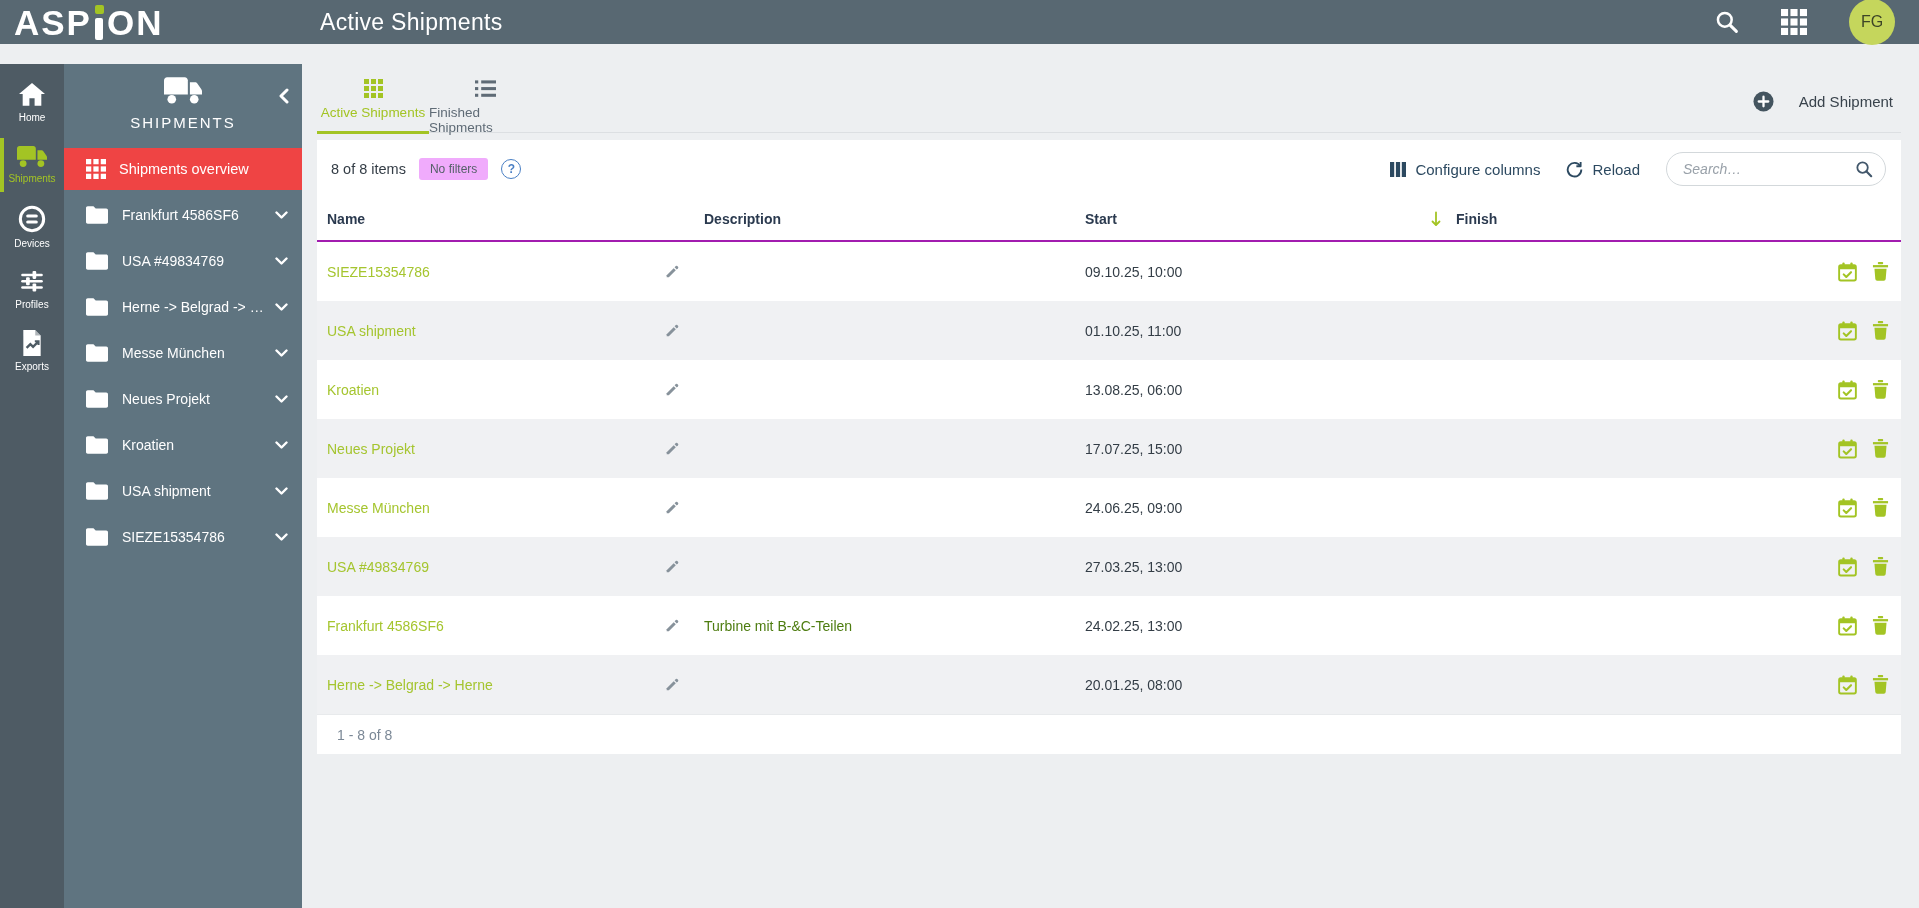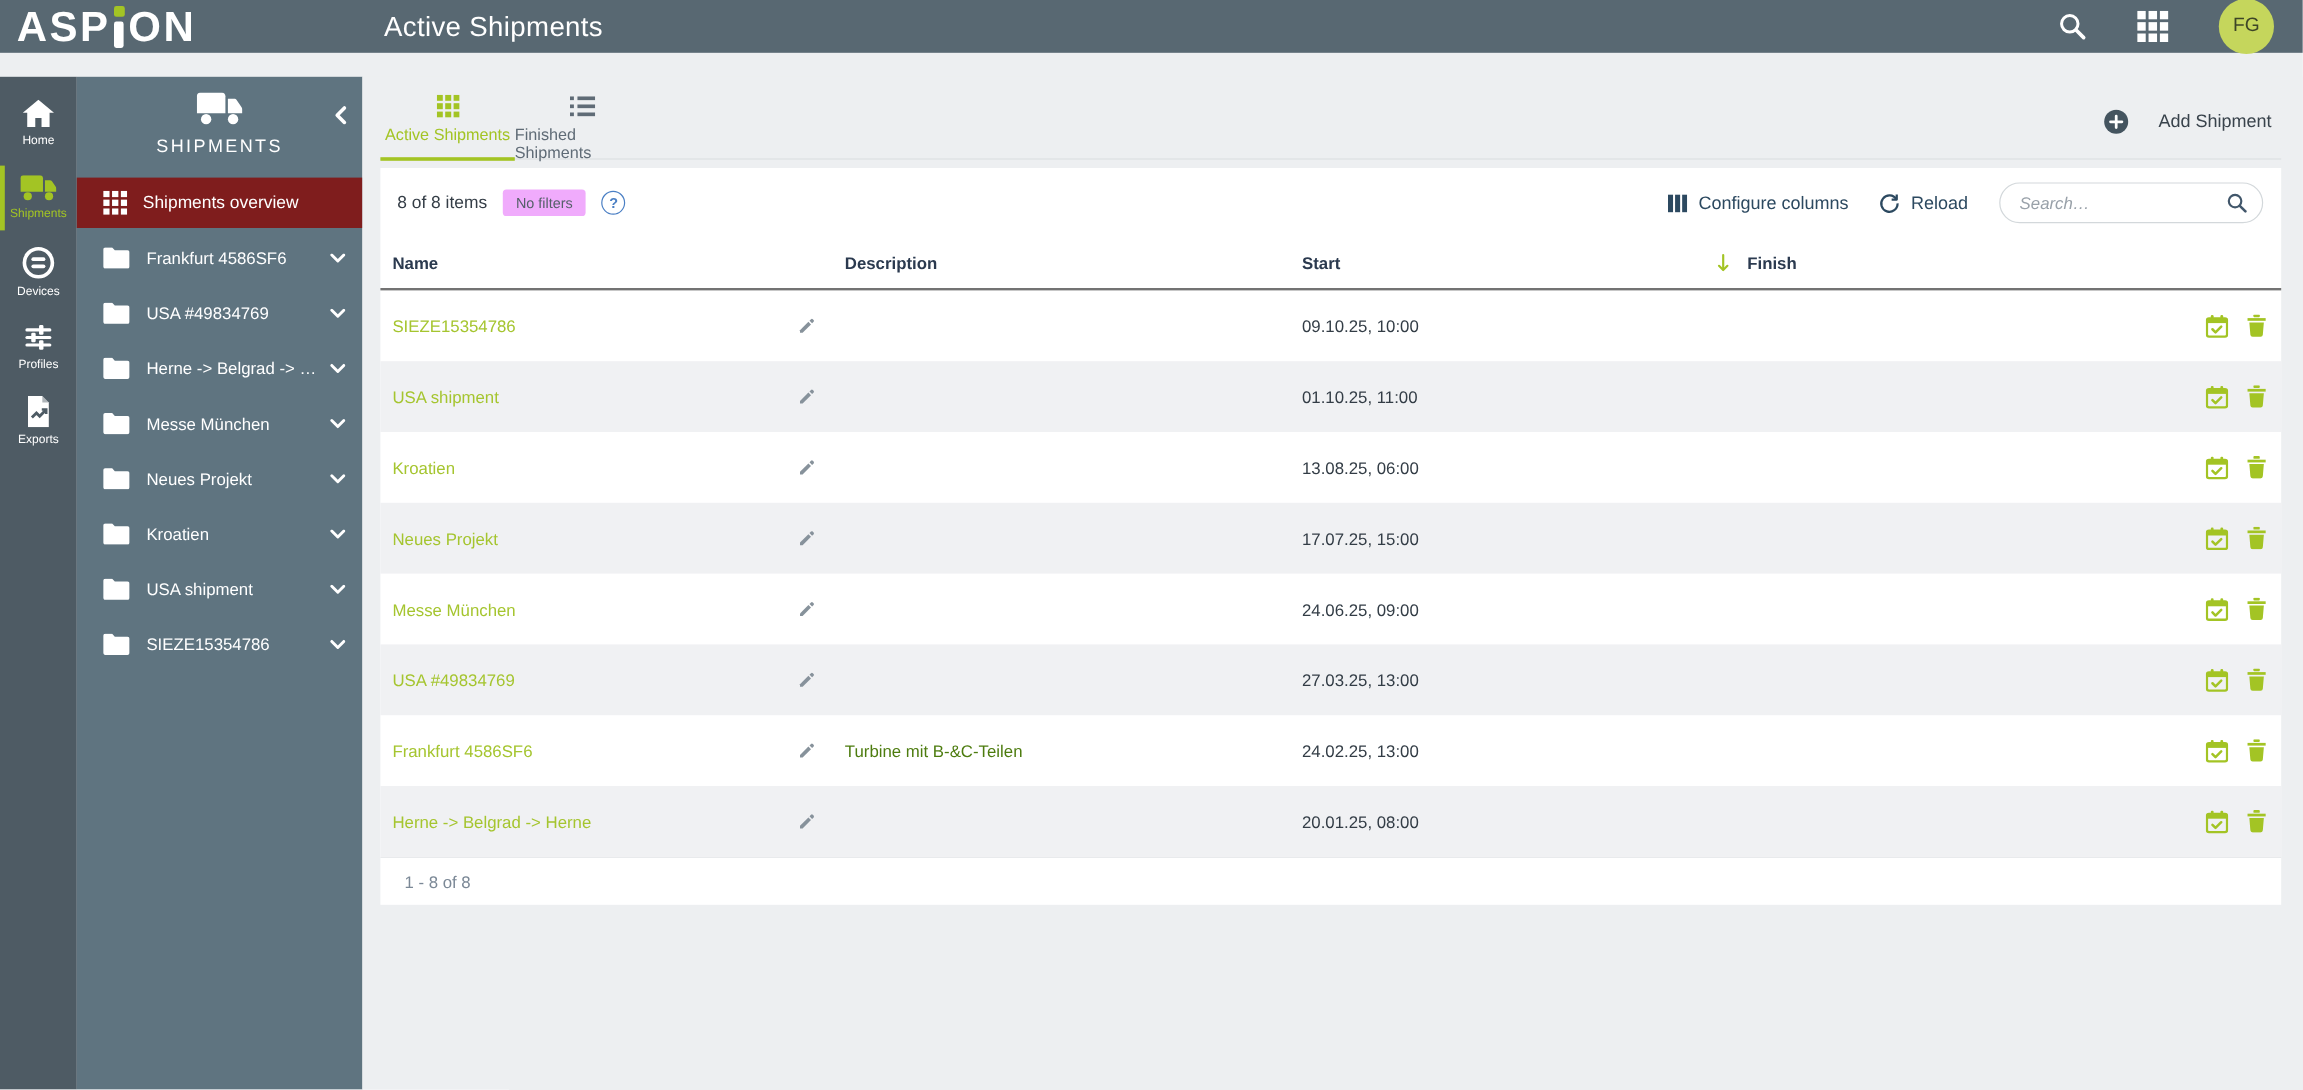--- a/index.html
+++ b/index.html
@@ -26,21 +26,21 @@
   .rail-item { height:62px; display:flex; flex-direction:column; align-items:center; justify-content:center; gap:5px; color:#fff; cursor:pointer; position:relative; }
   .rail-item .rlabel { font-size:10px; }
   .rail-item.active { color:#a3c424; }
   .rail-item.active::before { content:""; position:absolute; left:0; top:4px; bottom:4px; width:4px; background:#a3c424; }
 
   
   .sidebar { position:absolute; top:64px; left:64px; bottom:0; width:238px; background:#5f7480; color:#fff; }
   .panel-head { position:relative; padding-top:13px; display:flex; flex-direction:column; align-items:center; }
   .panel-title { margin-top:9px; font-size:15px; letter-spacing:2px; }
   .collapse-btn { position:absolute; right:12px; top:24px; cursor:pointer; color:#fff; }
-  .overview-row { margin-top:17px; height:42px; background:#7f1d1d; display:flex; align-items:center; gap:13px; padding-left:22px; cursor:pointer; }
+  .overview-row { margin-top:17px; height:42px; background:#ef4444; display:flex; align-items:center; gap:13px; padding-left:22px; cursor:pointer; }
   .overview-row .olabel { font-size:14.5px; color:#fff; }
   .folder-list { margin-top:2px; }
   .folder-row { height:46px; display:flex; align-items:center; padding:0 14px 0 22px; cursor:pointer; }
   .folder-row .ficon { flex:none; margin-right:14px; }
   .folder-row .flabel { font-size:14px; white-space:nowrap; overflow:hidden; text-overflow:ellipsis; flex:1; }
   .folder-row .chev { flex:none; margin-left:8px; color:#fff; }
 
   
   .main { position:absolute; top:64px; left:302px; right:0; bottom:0; background:#edeff1; padding:0 18px 0 15px; }
   .tabbar { height:76px; padding-top:12px; }
@@ -62,21 +62,21 @@
   .chip { background:#f0abfc; color:#556069; font-size:12px; padding:4px 11px; border-radius:3px; cursor:default; }
   .help-btn { width:20px; height:20px; border:1.6px solid #4a7fc4; border-radius:50%; color:#4a7fc4; font-size:12px; font-weight:bold; display:flex; align-items:center; justify-content:center; cursor:pointer; }
   .tright { margin-left:auto; display:flex; align-items:center; gap:26px; }
   .tool-btn { display:flex; align-items:center; gap:9px; color:#2c4960; font-size:15px; cursor:pointer; }
   .searchbox { position:relative; }
   .searchbox input { width:220px; height:34px; border:1px solid #d3d8db; border-radius:17px; padding:0 40px 0 16px; font-size:14px; font-family:"Liberation Sans", sans-serif; color:#a16207; outline:none; }
   .searchbox input::placeholder { font-style:italic; color:#99a1a9; }
   .search-in-btn { position:absolute; right:13px; top:8px; color:#42576b; cursor:pointer; }
 
   
-  .thead { height:44px; display:flex; align-items:center; padding:0 12px 0 10px; border-bottom:2px solid #737373; font-weight:bold; font-size:14px; color:#2b3a4f; }
+  .thead { height:44px; display:flex; align-items:center; padding:0 12px 0 10px; border-bottom:2px solid #a21caf; font-weight:bold; font-size:14px; color:#2b3a4f; }
   .col-name { width:377px; flex:none; }
   .col-desc { width:381px; flex:none; }
   .col-start { width:345px; flex:none; }
   .col-finish { flex:1; display:flex; align-items:center; gap:14px; }
   .col-actions { width:106px; flex:none; }
   .trow { height:59px; display:flex; align-items:center; padding:0 12px 0 10px; font-size:14px; }
   .trow:nth-child(even) { background:#f0f1f3; }
   .cell-name { width:377px; flex:none; display:flex; align-items:center; justify-content:space-between; padding-right:24px; }
   .name-link { color:#a5c52f; cursor:pointer; }
   .pencil { color:#87929b; cursor:pointer; }

